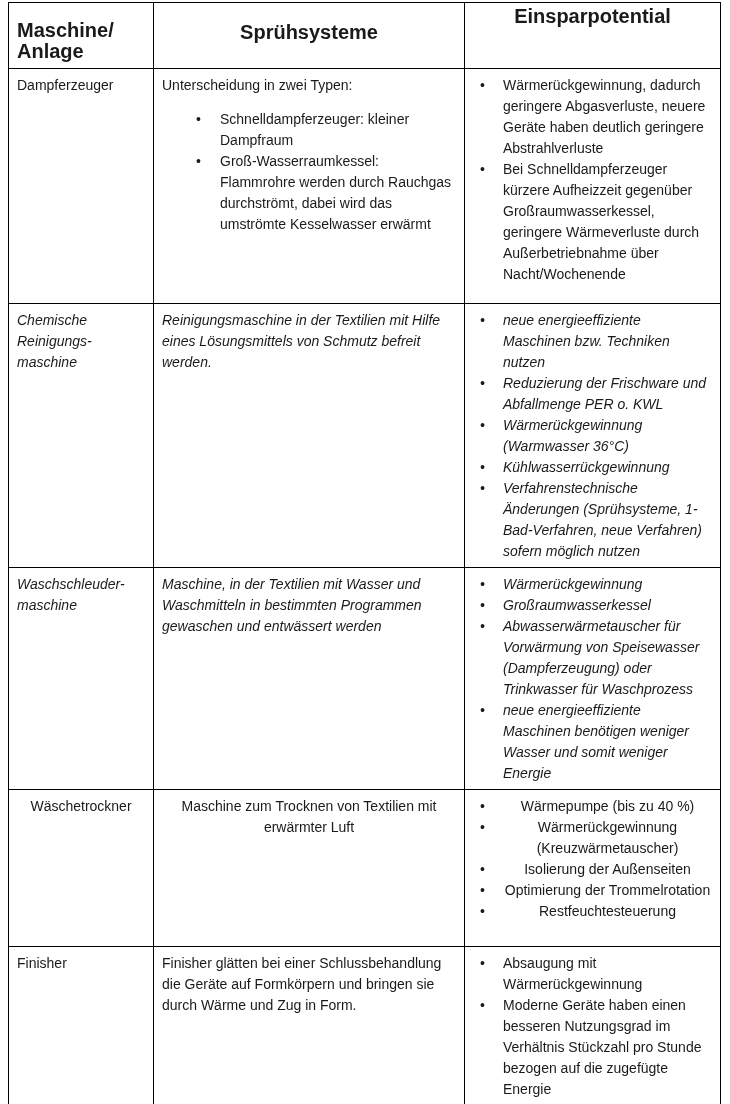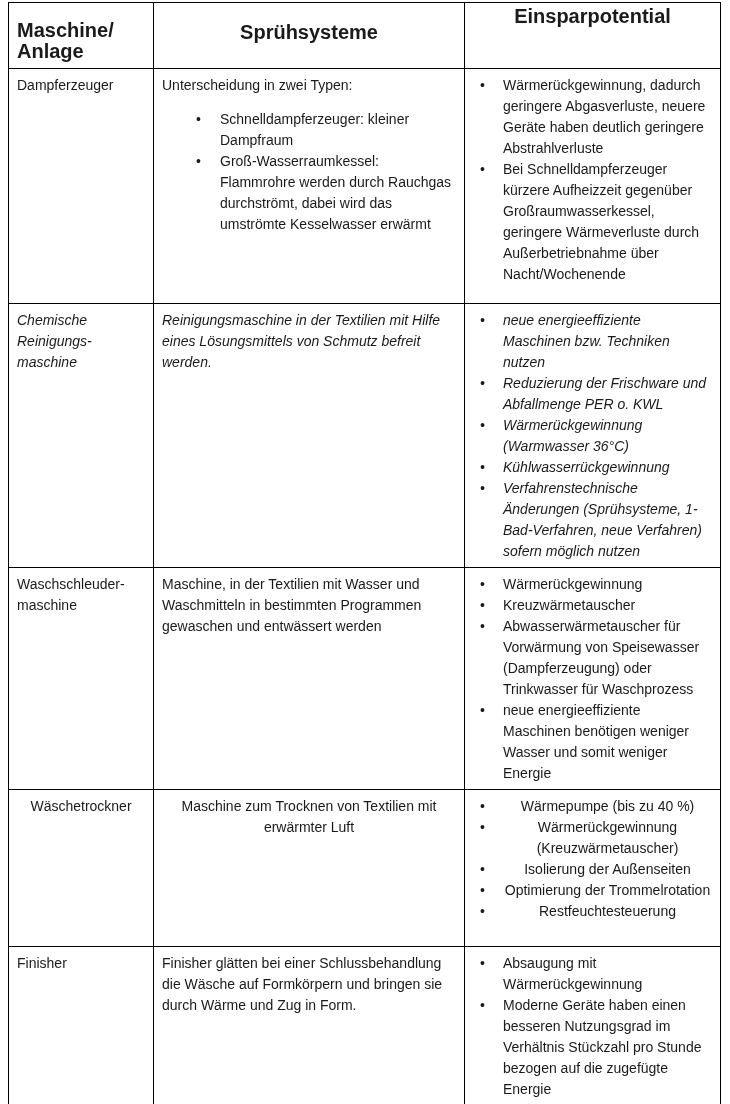--- a/index.html
+++ b/index.html
@@ -35,21 +35,21 @@
   col.c3 { width: 256px; }
   th, td {
     border: 1.5px solid #000000;
     vertical-align: top;
     padding: 6px 8px 4px 8px;
     overflow: hidden;
   }
   thead tr { height: 66px; }
   tbody tr:nth-child(1) { height: 235px; }
   tbody tr:nth-child(2) { height: 264px; font-style: italic; }
-  tbody tr:nth-child(3) { height: 222px; }
+  tbody tr:nth-child(3) { height: 222px; font-style: italic; }
   tbody tr:nth-child(4) { height: 157px; text-align: center; }
   tbody tr:nth-child(5) { height: 153px; padding-left: 12px; }
   th {
     font-weight: bold;
     font-size: 20px;
   }
   .th-machine   { text-align: left;   padding-top: 17px; }
   .th-explanation { text-align: center; padding-top: 19px; }
   .th-savings   { text-align: center; padding-top: 3px; }
   td.cell-machine {
@@ -130,21 +130,21 @@
         </tr>
         <tr>
           <td class="cell-machine">Waschschleuder-
 maschine</td>
           <td class="cell-explanation">
             <p>Maschine, in der Textilien mit Wasser und Waschmitteln in bestimmten Programmen gewaschen und entwässert werden</p>
           </td>
           <td class="cell-savings">
             <ul class="bullets">
               <li>Wärmerückgewinnung</li>
-              <li>Kreuzwärmetauscher</li>
+              <li>Großraumwasserkessel</li>
               <li>Abwasserwärmetauscher für Vorwärmung von Speisewasser (Dampferzeugung) oder Trinkwasser für Waschprozess</li>
               <li>neue energieeffiziente Maschinen benötigen weniger Wasser und somit weniger Energie</li>
             </ul>
           </td>
         </tr>
         <tr>
           <td class="cell-machine">Wäschetrockner</td>
           <td class="cell-explanation">
             <p>Maschine zum Trocknen von Textilien mit erwärmter Luft</p>
           </td>
@@ -154,21 +154,21 @@
               <li>Wärmerückgewinnung (Kreuzwärmetauscher)</li>
               <li>Isolierung der Außenseiten</li>
               <li>Optimierung der Trommelrotation</li>
               <li>Restfeuchtesteuerung</li>
             </ul>
           </td>
         </tr>
         <tr>
           <td class="cell-machine">Finisher</td>
           <td class="cell-explanation">
-            <p>Finisher glätten bei einer Schlussbehandlung die Wäsche auf Formkörpern und bringen sie durch Wärme und Zug in Form.</p>
+            <p>Finisher glätten bei einer Schlussbehandlung die Geräte auf Formkörpern und bringen sie durch Wärme und Zug in Form.</p>
           </td>
           <td class="cell-savings">
             <ul class="bullets">
               <li>Absaugung mit Wärmerückgewinnung</li>
               <li>Moderne Geräte haben einen besseren Nutzungsgrad im Verhältnis Stückzahl pro Stunde bezogen auf die zugefügte Energie</li>
             </ul>
           </td>
         </tr>
       </tbody>
   </table>

